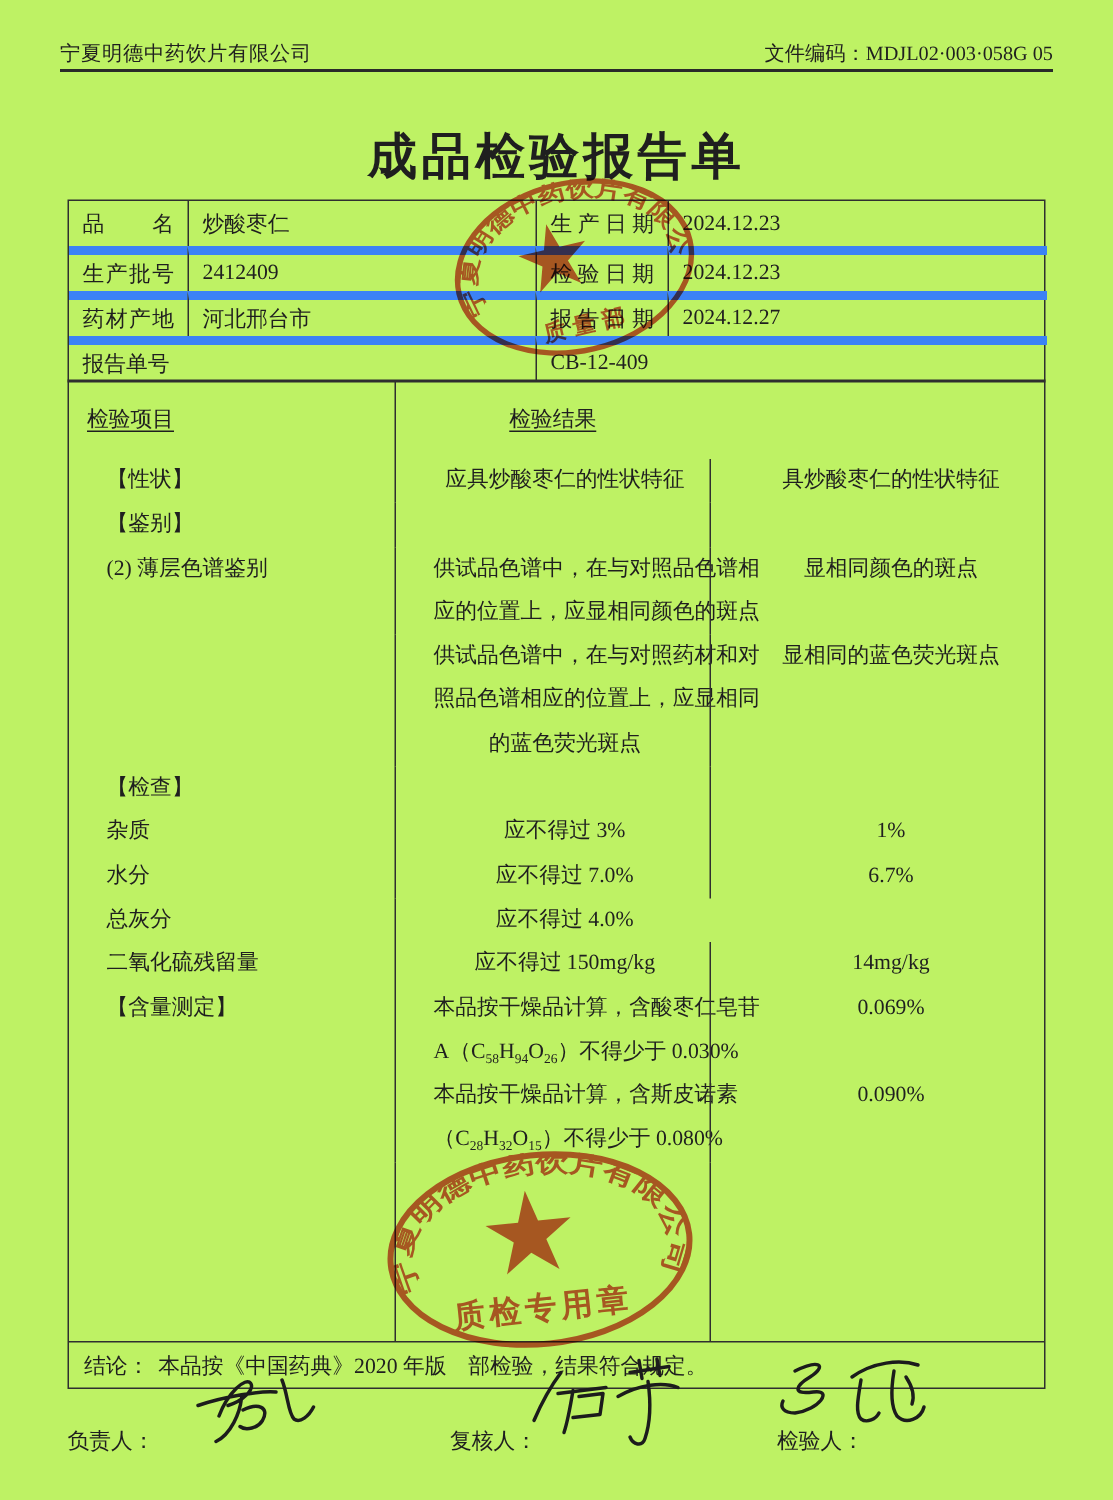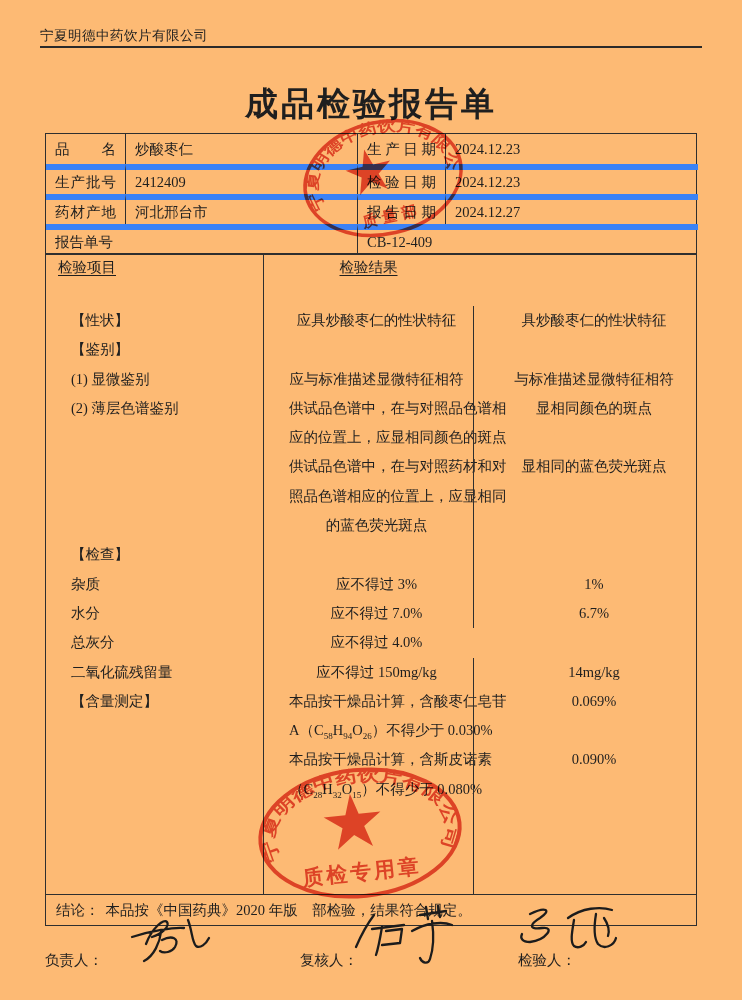--- a/index.html
+++ b/index.html
@@ -1,17 +1,17 @@
 <!DOCTYPE html>
 <html><head>
 <meta charset="utf-8">
 <style>
   html,body{margin:0;padding:0;background:#fff;}
   .page{
-    position:relative;width:742px;height:1000px;background:#fdba74;
+    position:relative;width:742px;height:1000px;background:#bef264;
     font-family:"Liberation Serif","DejaVu Serif",serif;
     color:#1f1f1f;overflow:hidden;
   }
   
   .hdr-company{position:absolute;left:40px;top:27px;font-size:13.5px;letter-spacing:.5px;}
   .hdr-code{position:absolute;right:40px;top:27px;font-size:13.5px;}
   .hdr-rule{position:absolute;left:40px;right:40px;top:46px;height:2px;background:#2a2a2a;}
   
   .title{position:absolute;left:0;right:0;top:82px;text-align:center;
          font-size:33px;font-weight:bold;letter-spacing:3px;}
@@ -32,21 +32,21 @@
   .span2{grid-column:span 2;}
   
   .main-table{
     position:absolute;left:45px;top:253px;width:652px;height:673px;
     border:1px solid #2f2f2f;box-sizing:border-box;
     display:flex;flex-direction:column;font-size:14.5px;
   }
   .trow{display:grid;grid-template-columns:217px 210px 225px;}
   .trow .cell{box-sizing:border-box;padding:0 9px;}
   .trow .c2,.trow .c3{border-left:1px solid #2f2f2f;text-align:center;}
-  .thead .cell{height:52px;padding-top:4px;box-sizing:border-box;}
+  .thead .cell{height:52px;padding-top:16px;box-sizing:border-box;}
   .thead .c1{padding-left:12px;}
   .thead .c2,.thead .c3{text-align:center;}
   .thead u{text-underline-offset:3px;}
   .ln{line-height:29.3px;height:29.3px;white-space:nowrap;overflow:visible;margin-left:16px;}
   .filler{flex:1;}
   .concl{
     border-top:1px solid #2f2f2f;height:31px;display:flex;align-items:center;
     padding:0 10px;box-sizing:border-box;white-space:nowrap;
   }
   .concl .clabel{margin-right:6px;}
@@ -58,20 +58,21 @@
   
   .stamp{position:absolute;mix-blend-mode:multiply;opacity:.82;}
   .stamp text{fill:#d8382c;font-family:"Liberation Sans","DejaVu Sans",sans-serif;}
 </style>
 </head>
 <body>
 
 <div class="page">
 
   <div class="hdr-company">宁夏明德中药饮片有限公司</div>
+  <div class="hdr-code">文件编码：MDJL02·003·058G 05</div>
   <div class="hdr-rule"></div>
 
   <div class="title">成品检验报告单</div>
 
   <div class="info-table">
     <div class="cell r1">
         <span class="jlabel">品名</span>
       </div>
     <div class="cell r1 bl">炒酸枣仁</div>
     <div class="cell r1 bl">
@@ -124,31 +125,20 @@
           <div class="ln">【鉴别】</div>
         </div>
       <div class="cell c2">
           <div class="ln"></div>
         </div>
       <div class="cell c3">
           <div class="ln"></div>
         </div>
     </div>
 
-    <div class="trow">
-      <div class="cell c1">
-          <div class="ln">(1) 显微鉴别</div>
-        </div>
-      <div class="cell c2">
-          <div class="ln">应与标准描述显微特征相符</div>
-        </div>
-      <div class="cell c3">
-          <div class="ln">与标准描述显微特征相符</div>
-        </div>
-    </div>
 
     <div class="trow">
       <div class="cell c1">
           <div class="ln">(2) 薄层色谱鉴别</div>
         </div>
       <div class="cell c2">
         <div class="ln">供试品色谱中，在与对照品色谱相</div>
         <div class="ln">应的位置上，应显相同颜色的斑点</div>
       </div>
       <div class="cell c3">

